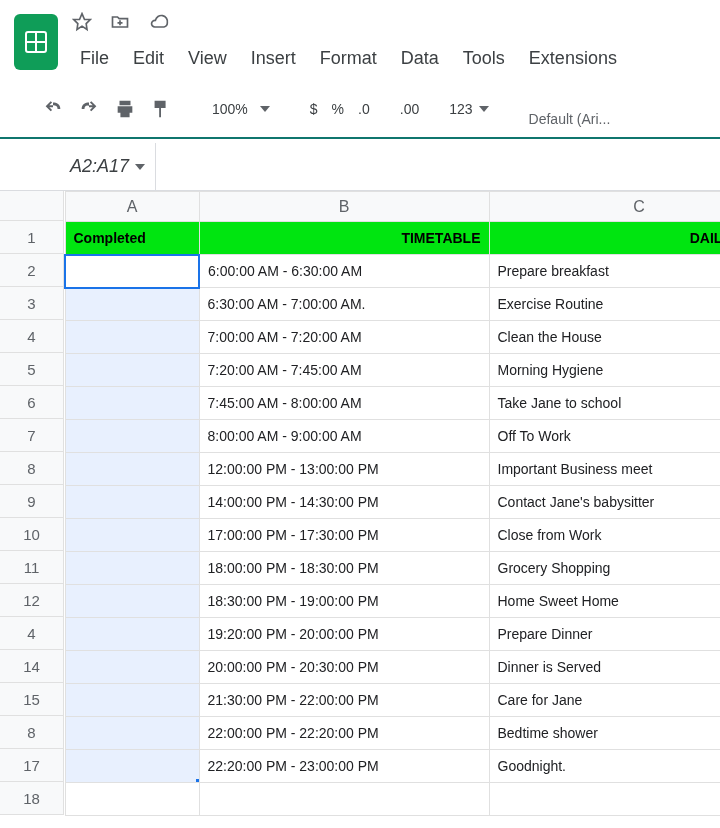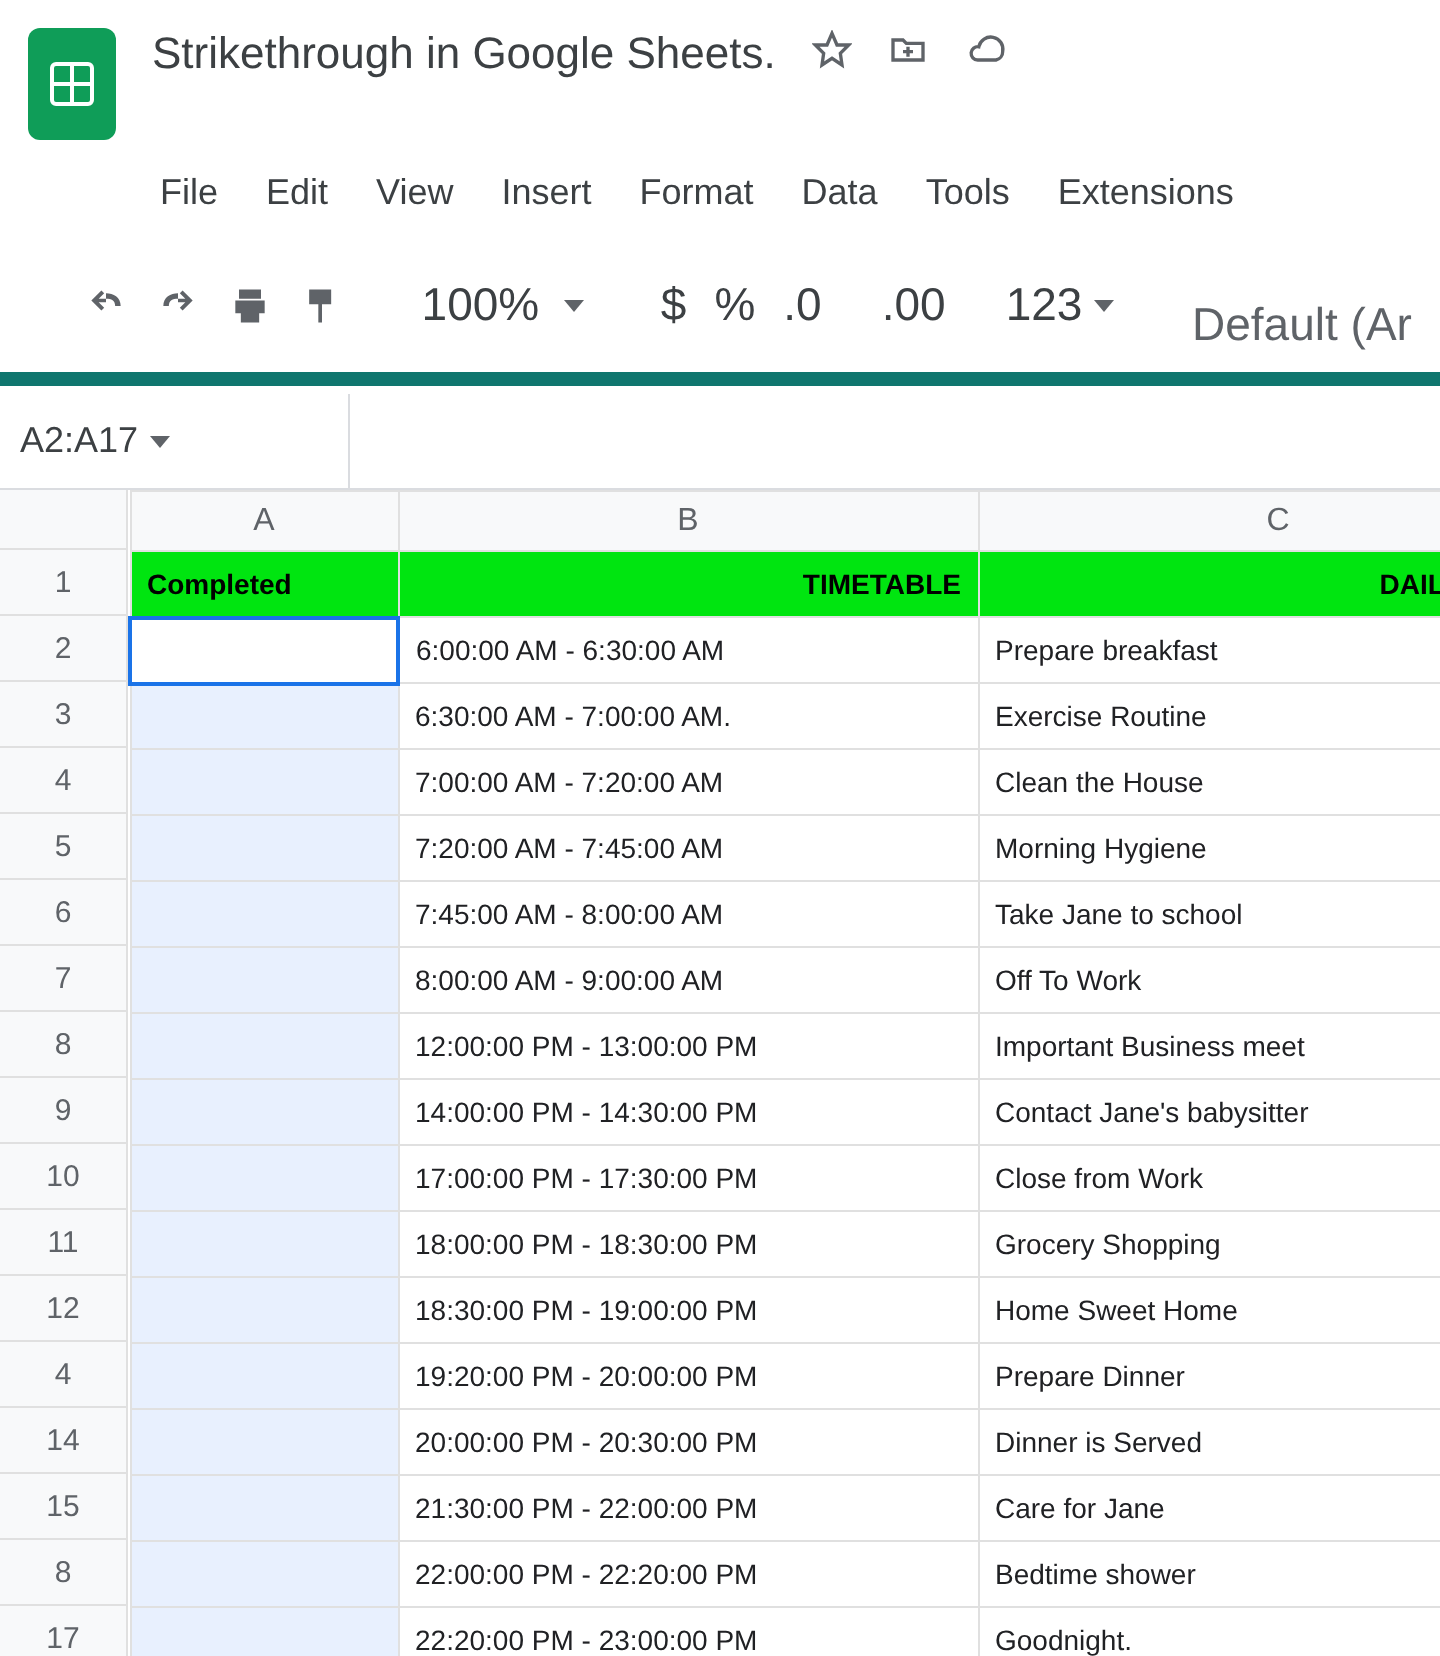--- a/index.html
+++ b/index.html
@@ -43,31 +43,31 @@
   .title-actions { display: flex; gap: 18px; color: #5f6368; }
   .title-actions span, .title-actions svg { cursor: pointer; }
 
   .menubar {
     display: flex;
     gap: 20px;
     padding: 10px 0 10px 6px;
     font-size: 18px;
     color: #3c4043;
   }
-  .menubar div { cursor: pointer; padding: 2px 2px; margin-top: 32px; }
+  .menubar div { cursor: pointer; padding: 2px 2px; }
 
   
   .toolbar {
     display: flex;
     align-items: center;
     gap: 14px;
     padding: 8px 14px 10px 42px;
-    border-bottom: 7px solid #0f766e;
+    border-bottom: 2px solid #0f766e;
     color: #3c4043;
-    font-size: 23px;
+    font-size: 14px;
   }
   .toolbar .gap { width: 12px; }
   .toolbar .item { display: flex; align-items: center; cursor: pointer; }
   .toolbar .zoom { gap: 6px; }
   .tri {
     width: 0; height: 0;
     border-left: 5px solid transparent;
     border-right: 5px solid transparent;
     border-top: 6px solid #5f6368;
     display: inline-block;
@@ -78,26 +78,27 @@
 
   
   .fxrow {
     display: flex;
     align-items: stretch;
     border-bottom: 1px solid #dadce0;
     height: 48px;
     margin-top: 4px;
   }
   .namebox {
-    display: flex; align-items: center; justify-content: flex-start;
-    width: 175px;
+    display: flex; align-items: center; justify-content: flex-end;
+    width: 156px;
     padding: 0 10px;
     font-size: 18px;
     color: #3c4043;
     border-right: 1px solid #dadce0;
+    font-style: italic;
   }
   .fxsym {
     width: 58px; display: flex; align-items: center; justify-content: center;
     color: #bdbdbd; font-style: italic; font-size: 22px; font-family: Georgia, serif;
     border-right: 1px solid #dadce0;
   }
   .fxinput { flex: 1; }
 
   
   .sheet { display: flex; }
@@ -170,21 +171,20 @@
 <div class="doc-header">
   <div class="logo">
     <svg width="24" height="24">
         <rect x="2" y="2" width="20" height="20" rx="2" fill="none" stroke="#fff" stroke-width="2"></rect>
         <line x1="2" y1="12" x2="22" y2="12" stroke="#fff" stroke-width="2"></line>
         <line x1="12" y1="2" x2="12" y2="22" stroke="#fff" stroke-width="2"></line>
       </svg>
   </div>
   <div class="doc-titlewrap">
     <div class="titlebar">
-      <div class="doc-title">Strikethrough in Google Sheets.</div>
       <div class="title-actions">
         <span>
           <svg width="20" height="20" viewBox="0 0 24 24" fill="none" stroke="#5f6368" stroke-width="2">
               <polygon points="12 2 15 9 22 9 17 14 18 21 12 17 6 21 7 14 2 9 9 9"></polygon>
             </svg>
         </span>
         <span>
           <svg width="20" height="20" viewBox="0 0 24 24" fill="none" stroke="#5f6368" stroke-width="2">
               <path d="M3 6h6l2 2h10v10H3z"></path>
               <path d="M12 10v6M9 13h6"></path>

